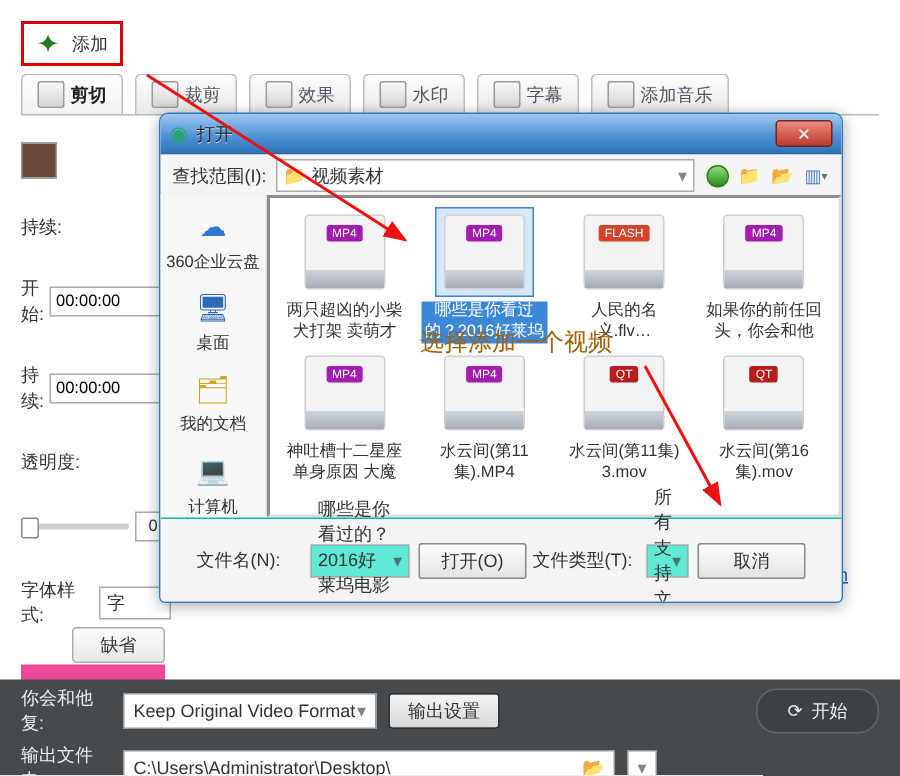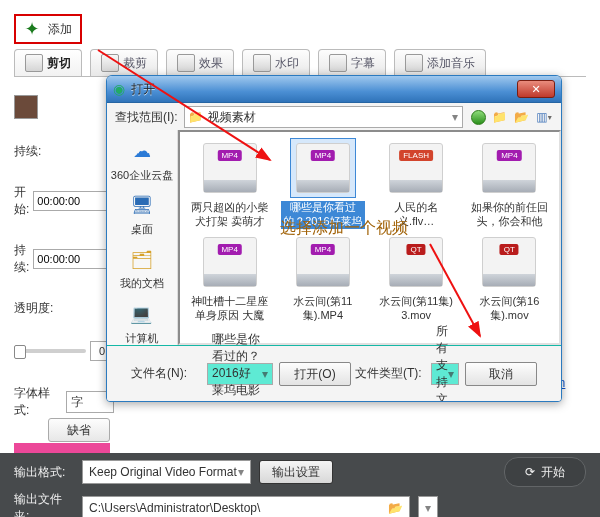--- a/index.html
+++ b/index.html
@@ -142,21 +142,21 @@
   </div>
   <div class="AaB">AaB</div>
 </div>
 
 <div class="save-btn">缺省</div>
 
 <span class="link-text" style="left:536px;top:376px">t.com</span>
 
 <div class="bottom">
   <div class="brow">
-    <span class="blabel">输出格式:</span>
+    <span class="blabel">你会和他复:</span>
     <div class="bcombo" style="max-width:250px">
           <span>Keep Original Video Format</span>
           <span class="chev">▾</span>
         </div>
     <div class="bbtn">输出设置</div>
     <div style="flex:1"></div>
     <div class="start-btn">
           <span>⟳</span>
           <span>开始</span>
         </div>

